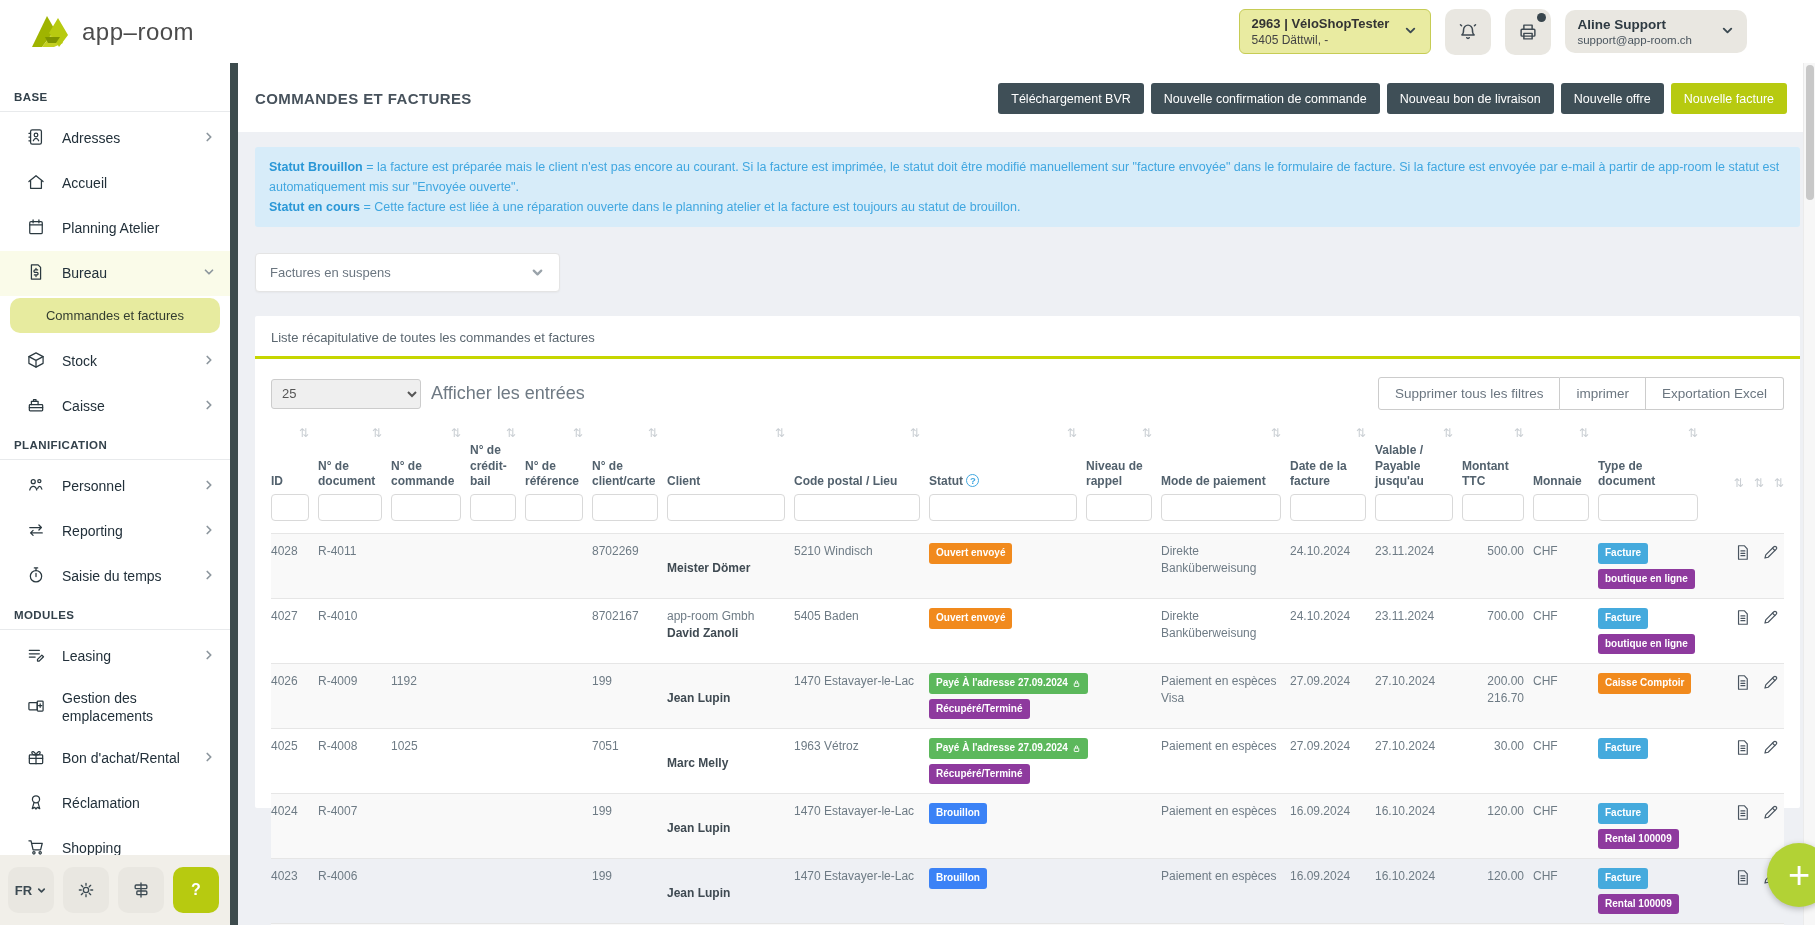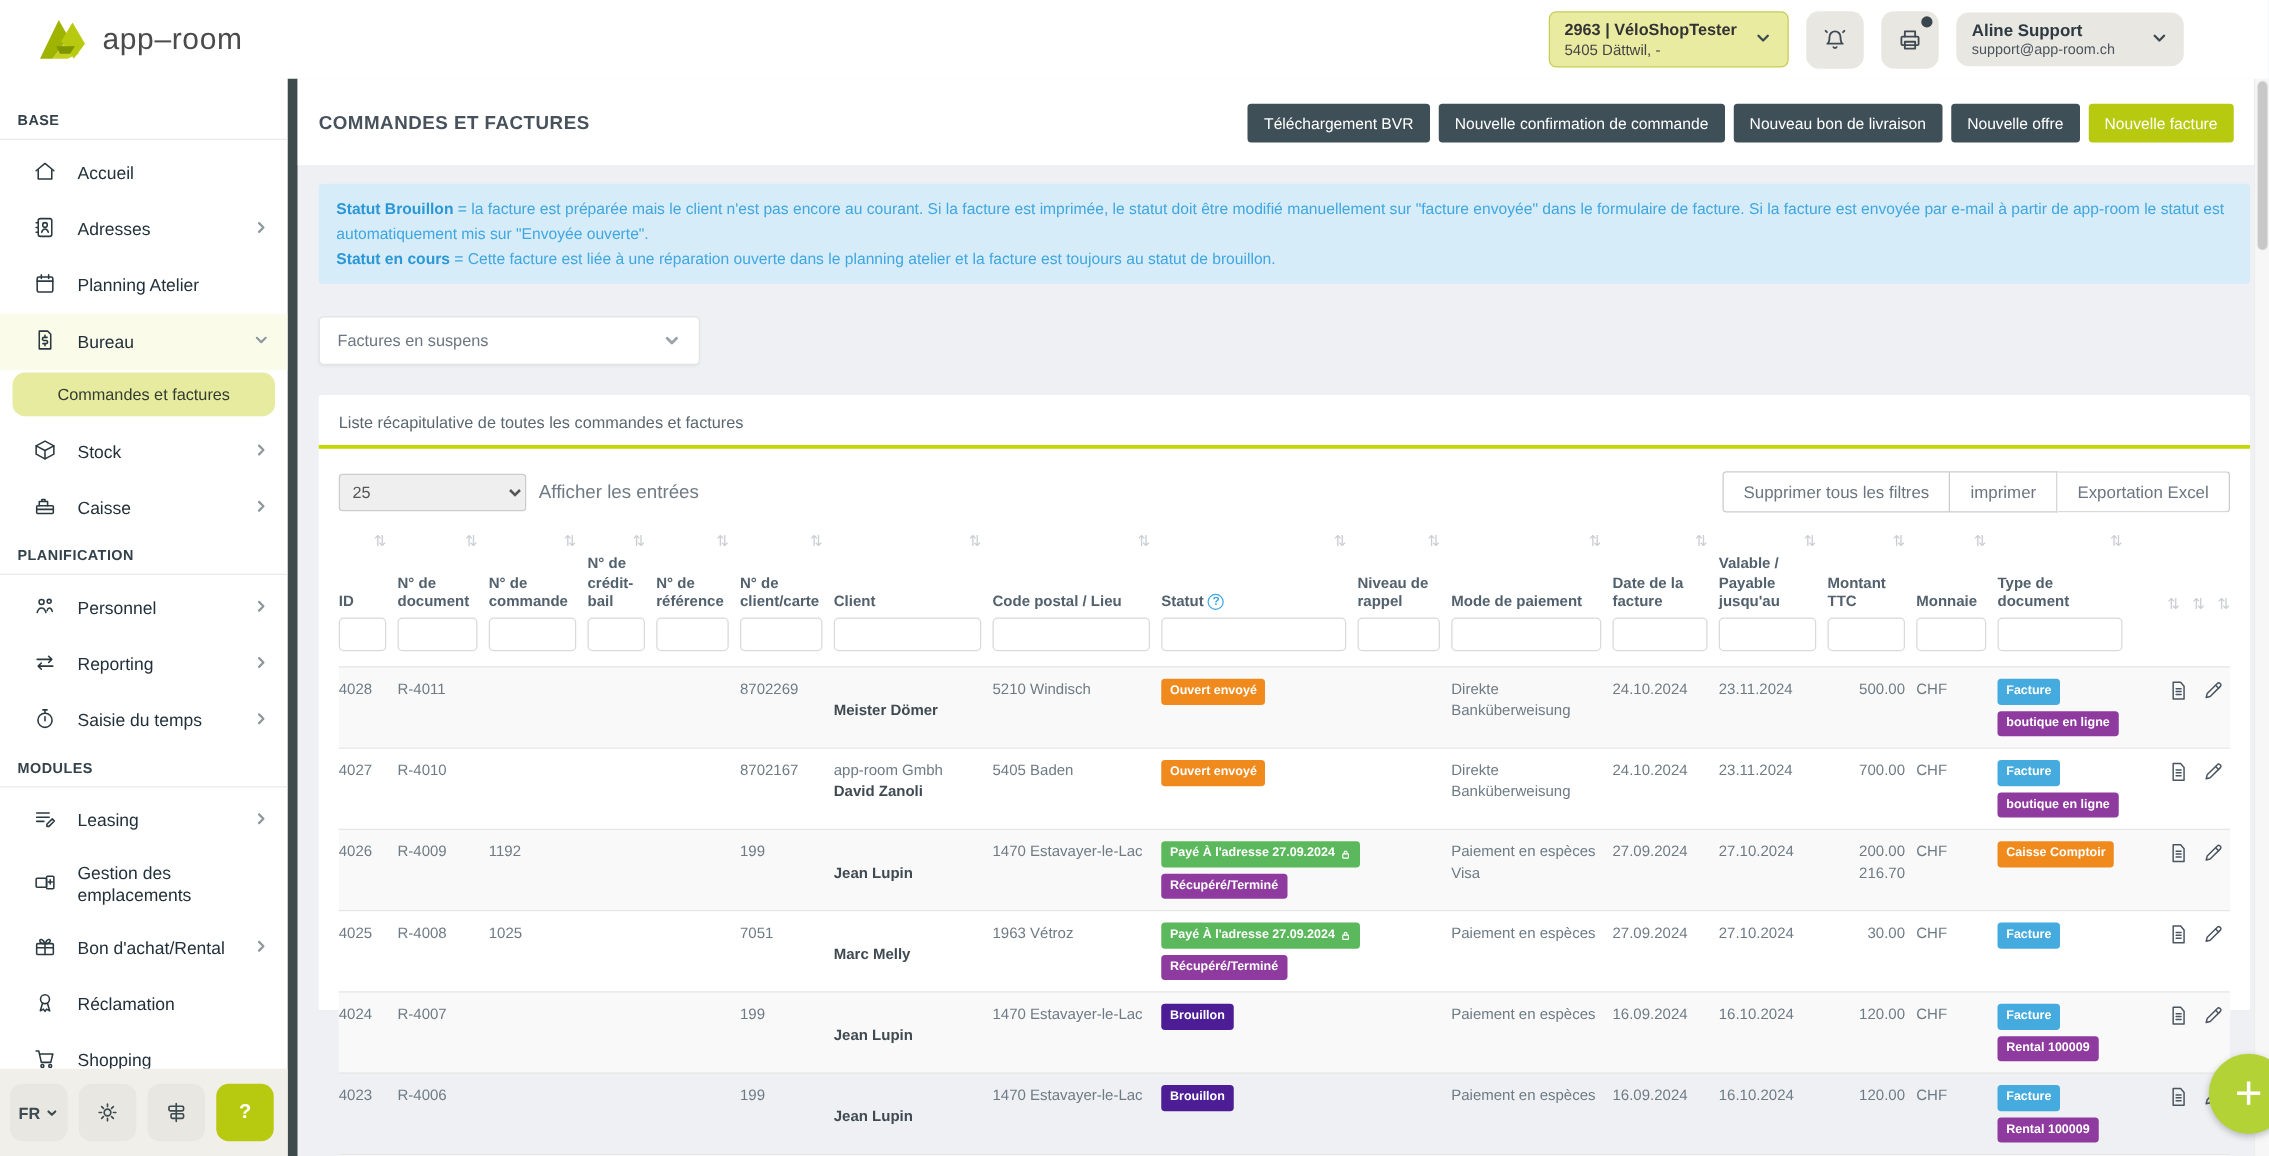--- a/index.html
+++ b/index.html
@@ -60,21 +60,21 @@
   .filter-select { margin-top:26px; width:305px; background:#fff; border:1px solid #e4e4e4; border-radius:4px; height:39px; display:flex; align-items:center; justify-content:space-between; padding:0 14px; font-size:13px; color:#6b7680; cursor:pointer; box-shadow:0 1px 2px rgba(0,0,0,.04); }
   .filter-select svg { width:15px; height:15px; fill:none; stroke:#9aa3aa; stroke-width:2.4; stroke-linecap:round; stroke-linejoin:round; }
 
   
   .panel { margin-top:24px; background:#fff; border-radius:2px; padding:14px 16px 0 16px; height:492px; }
   .panel-title { font-size:13px; color:#5b6770; padding-bottom:11px; }
   .yellow-line { height:3px; background:#c6d600; margin:0 -16px; }
   .controls { display:flex; align-items:center; justify-content:space-between; margin-top:18px; }
   .entries { display:flex; align-items:center; gap:10px; }
   .entries select { width:150px; height:30px; border:1px solid #ccc; border-radius:3px; font-size:13px; color:#555; padding:0 6px; font-family:inherit; }
-  .entries-label { font-size:15px; color:#6f7a84; }
+  .entries-label { font-size:18px; color:#6f7a84; }
   .btn-group { display:flex; }
   .btn-plain { background:#fff; border:1px solid #ccc; height:33px; padding:0 16px; font-size:13.5px; color:#6b7680; cursor:pointer; font-family:inherit; }
   .btn-plain:not(:first-child) { border-left:none; }
   .btn-plain:first-child { border-radius:3px 0 0 3px; }
   .btn-plain:last-child { border-radius:0 3px 3px 0; }
 
   
   .grid { margin-top:14px; }
   .trow { display:grid; grid-template-columns:38px 64px 70px 46px 58px 66px 118px 126px 148px 66px 120px 76px 78px 62px 56px 100px 1fr; column-gap:9px; align-items:start; }
   .th { display:flex; flex-direction:column; min-height:66px; padding-top:2px; }
@@ -90,21 +90,21 @@
   .cell .c1 { min-height:17px; }
   .cell .c2 { font-weight:bold; color:#3f4a52; }
   .cell.num { text-align:right; }
   .badges { display:flex; flex-direction:column; align-items:flex-start; gap:5px; }
   .badge { color:#fff; font-size:10px; font-weight:bold; padding:3px 7px; border-radius:3px; white-space:nowrap; display:inline-flex; align-items:center; gap:4px; }
   .badge svg { width:9px; height:9px; fill:none; stroke:#fff; stroke-width:2.4; }
   .badge.orange { background:#f18a1d; }
   .badge.green { background:#5cb85c; }
   .badge.purple { background:#8e3a9e; }
   .badge.blue { background:#45aadd; }
-  .badge.dark { background:#4c1d95; }
+  .badge.dark { background:#3b82f6; }
   .row-actions { display:flex; justify-content:flex-end; gap:9px; padding-right:4px; }
   .row-actions button { background:none; border:none; cursor:pointer; color:#4a5560; padding:0; }
   .row-actions svg { width:19px; height:19px; fill:none; stroke:currentColor; stroke-width:1.5; stroke-linecap:round; stroke-linejoin:round; }
 
   
   .fab { position:fixed; right:-16px; bottom:18px; width:64px; height:64px; border-radius:50%; background:#b2d235; border:none; color:#fff; font-size:38px; line-height:60px; cursor:pointer; z-index:20; box-shadow:0 2px 6px rgba(0,0,0,.25); }
   .scrollbar { position:fixed; top:63px; right:0; bottom:0; width:12px; background:#f7f7f7; border-left:1px solid #ebebeb; z-index:10; }
   .scroll-thumb { position:absolute; top:2px; left:2px; width:8px; height:135px; border-radius:4px; background:#c8c8c8; }
 </style>
 </head>
@@ -158,36 +158,36 @@
 </header>
 
 <div class="main">
 
   <aside class="sidebar">
     <nav class="nav" id="sidebar-nav">
         <div class="nav-section-label">BASE</div>
         <div class="nav-divider"></div>
         <div class="nav-item">
           <span><svg viewBox="0 0 24 24">
-              <path d="M3.5 11.5 12 4.5l8.5 7"></path>
-              <path d="M5.5 10.5V19.5h13v-9"></path>
-            </svg></span>
-          <span class="lbl">Accueil</span>
-        </div>
-        <div class="nav-item">
-          <span><svg viewBox="0 0 24 24">
               <rect x="5.5" y="3.5" width="13" height="17" rx="2"></rect>
               <circle cx="12" cy="9.5" r="2.2"></circle>
               <path d="M8.8 16.5c.7-2 2-3 3.2-3s2.5 1 3.2 3"></path>
               <path d="M3.5 7.5h2M3.5 12h2M3.5 16.5h2"></path>
             </svg></span>
           <span class="lbl">Adresses</span>
           <span class="chev-r"><svg viewBox="0 0 16 16">
               <path d="M6 4l4 4-4 4"></path>
             </svg></span>
+        </div>
+        <div class="nav-item">
+          <span><svg viewBox="0 0 24 24">
+              <path d="M3.5 11.5 12 4.5l8.5 7"></path>
+              <path d="M5.5 10.5V19.5h13v-9"></path>
+            </svg></span>
+          <span class="lbl">Accueil</span>
         </div>
         <div class="nav-item">
           <span><svg viewBox="0 0 24 24">
               <rect x="4.5" y="5.5" width="15" height="14.5" rx="1.5"></rect>
               <path d="M4.5 9.5h15M8.5 3.5v3.5M15.5 3.5v3.5"></path>
             </svg></span>
           <span class="lbl">Planning Atelier</span>
         </div>
         <div class="nav-item expanded">
           <span><svg viewBox="0 0 24 24">

